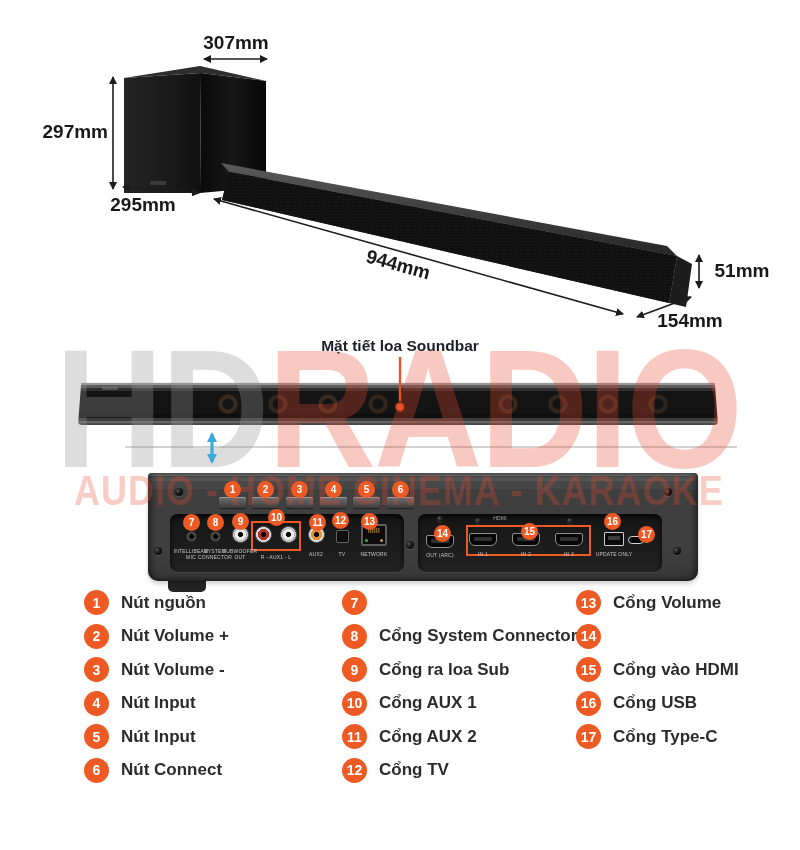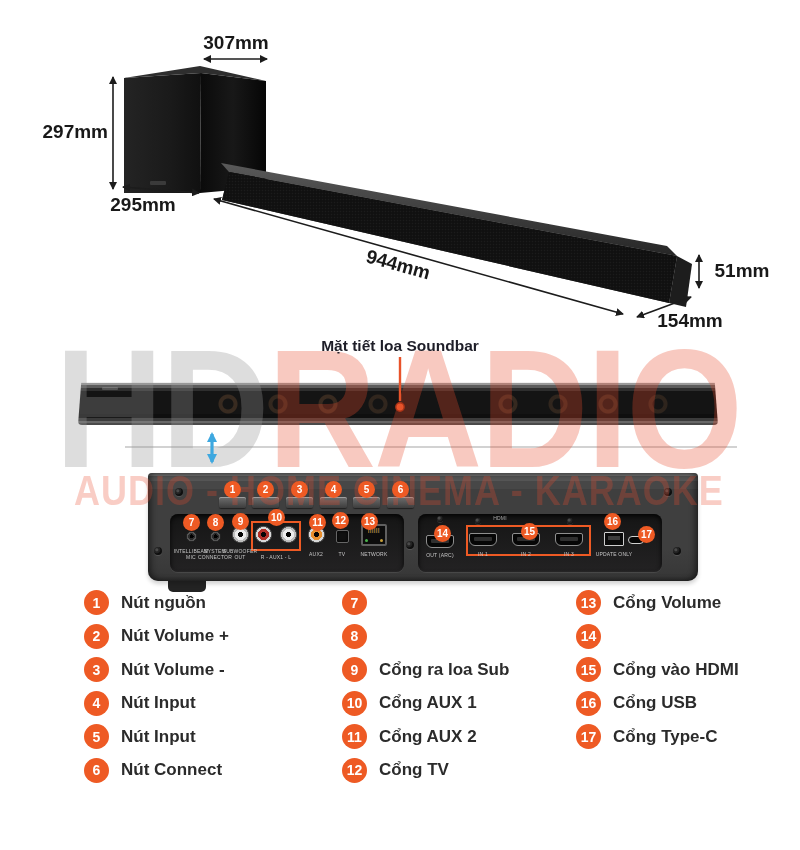--- a/index.html
+++ b/index.html
@@ -280,20 +280,21 @@
       <span class="li-label">Nút Connect</span>
       </div>
   </div>
 
   <div class="col" style="left:342px;top:590px">
     <div class="li">
       <span class="badge b25">7</span>
       </div>
     <div class="li">
       <span class="badge b25">8</span>
+      <span class="li-label">Cổng System Connector</span>
       </div>
     <div class="li">
       <span class="badge b25">9</span>
       <span class="li-label">Cổng ra loa Sub</span>
       </div>
     <div class="li">
       <span class="badge b25">10</span>
       <span class="li-label">Cổng AUX 1</span>
       </div>
     <div class="li">

